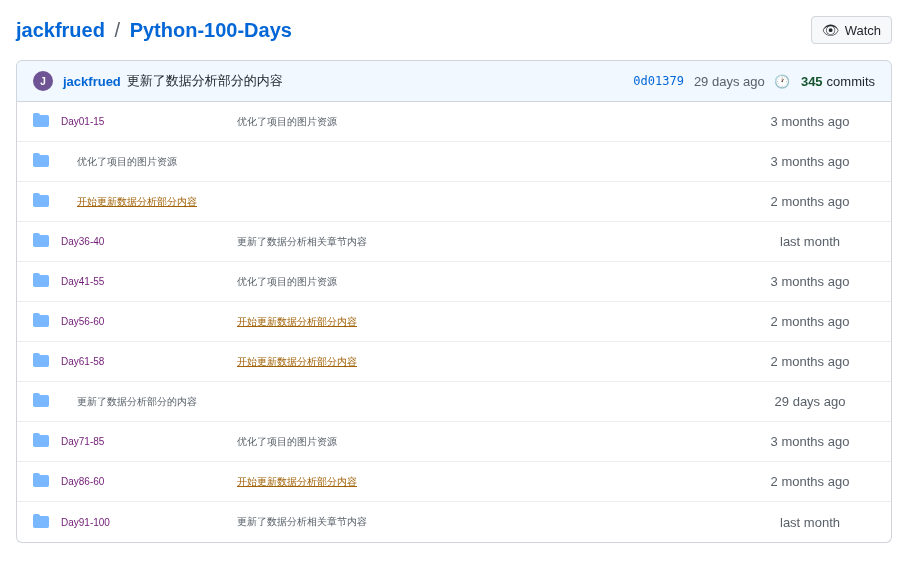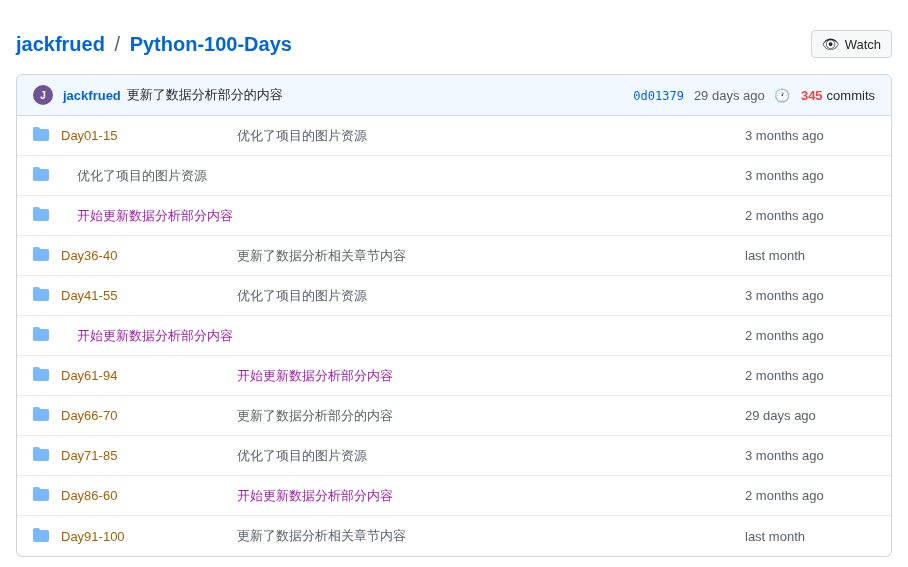--- a/index.html
+++ b/index.html
@@ -13,21 +13,20 @@
       width: 908px;
       min-height: 567px;
       padding: 16px;
       background: #fff;
     }
     .repo-header {
       display: flex;
       align-items: center;
       justify-content: space-between;
       margin-bottom: 16px;
-      margin-top: 14px;
     }
     .repo-title {
       font-size: 20px;
       color: #0366d6;
       font-weight: 600;
     }
     .repo-title .separator {
       color: #586069;
       font-weight: 400;
       margin: 0 4px;
@@ -79,42 +78,42 @@
       color: #0366d6;
       font-weight: 600;
       font-size: 13px;
     }
     .commit-bar .commit-msg {
       color: #24292e;
       font-size: 13px;
     }
     .commit-bar .commit-right {
       display: flex;
-      align-items: flex-end;
+      align-items: center;
       gap: 10px;
       font-size: 13px;
       color: #586069;
     }
     .commit-bar .commit-hash {
       color: #0366d6;
       font-family: monospace;
       font-size: 12px;
     }
     .commit-bar .commit-time {
       color: #586069;
     }
     .commits-link {
       display: flex;
       align-items: center;
       gap: 4px;
       color: #24292e;
       font-size: 13px;
     }
     .commits-link .count {
-      color: #ef4444;
+      color: #14532d;
       font-weight: 600;
     }
 
     .file-table {
       border: 1px solid #d1d5da;
       border-top: none;
       border-radius: 0 0 6px 6px;
       overflow: hidden;
     }
     .file-row {
@@ -126,34 +125,34 @@
     }
     .file-row:last-child { border-bottom: none; }
     .file-icon {
       width: 20px;
       flex-shrink: 0;
       color: #79b8ff;
       margin-right: 8px;
     }
     .file-name {
       width: 160px;
-      color: #a16207;
-      font-size: 13px;
+      color: #701a75;
+      font-size: 10px;
       flex-shrink: 0;
     }
     .file-commit {
       flex: 1;
       color: #586069;
-      font-size: 13px;
+      font-size: 10px;
       padding-left: 16px;
     }
-    .file-commit.link-style { color: #a21caf; }
+    .file-commit.link-style { color: #a16207; text-decoration: underline; }
     .file-time {
       width: 130px;
-      text-align: left;
+      text-align: center;
       color: #586069;
       font-size: 13px;
       flex-shrink: 0;
     }
 
     
     .folder-svg {
       width: 16px;
       height: 16px;
     }
@@ -230,36 +229,36 @@
       <path d="M1.75 1A1.75 1.75 0 000 2.75v10.5C0 14.216.784 15 1.75 15h12.5A1.75 1.75 0 0016 13.25v-8.5A1.75 1.75 0 0014.25 3H7.5a.25.25 0 01-.2-.1l-.9-1.2C6.07 1.26 5.55 1 5 1H1.75z"></path>
     </svg></div>
         <div class="file-name">Day41-55</div>
         <div class="file-commit">优化了项目的图片资源</div>
         <div class="file-time">3 months ago</div>
       </div>
       <div class="file-row">
         <div class="file-icon"><svg class="folder-svg" viewBox="0 0 16 16" fill="#79b8ff" xmlns="http://www.w3.org/2000/svg">
       <path d="M1.75 1A1.75 1.75 0 000 2.75v10.5C0 14.216.784 15 1.75 15h12.5A1.75 1.75 0 0016 13.25v-8.5A1.75 1.75 0 0014.25 3H7.5a.25.25 0 01-.2-.1l-.9-1.2C6.07 1.26 5.55 1 5 1H1.75z"></path>
     </svg></div>
-        <div class="file-commit link-style">开始更新数据分析部分内容</div>
-        <div class="file-time">2 months ago</div>
-      </div>
-      <div class="file-row">
-        <div class="file-icon"><svg class="folder-svg" viewBox="0 0 16 16" fill="#79b8ff" xmlns="http://www.w3.org/2000/svg">
-      <path d="M1.75 1A1.75 1.75 0 000 2.75v10.5C0 14.216.784 15 1.75 15h12.5A1.75 1.75 0 0016 13.25v-8.5A1.75 1.75 0 0014.25 3H7.5a.25.25 0 01-.2-.1l-.9-1.2C6.07 1.26 5.55 1 5 1H1.75z"></path>
-    </svg></div>
-        <div class="file-name">Day61-94</div>
-        <div class="file-commit link-style">开始更新数据分析部分内容</div>
-        <div class="file-time">2 months ago</div>
-      </div>
-      <div class="file-row">
-        <div class="file-icon"><svg class="folder-svg" viewBox="0 0 16 16" fill="#79b8ff" xmlns="http://www.w3.org/2000/svg">
-      <path d="M1.75 1A1.75 1.75 0 000 2.75v10.5C0 14.216.784 15 1.75 15h12.5A1.75 1.75 0 0016 13.25v-8.5A1.75 1.75 0 0014.25 3H7.5a.25.25 0 01-.2-.1l-.9-1.2C6.07 1.26 5.55 1 5 1H1.75z"></path>
-    </svg></div>
-        <div class="file-name">Day66-70</div>
+        <div class="file-name">Day56-60</div>
+        <div class="file-commit link-style">开始更新数据分析部分内容</div>
+        <div class="file-time">2 months ago</div>
+      </div>
+      <div class="file-row">
+        <div class="file-icon"><svg class="folder-svg" viewBox="0 0 16 16" fill="#79b8ff" xmlns="http://www.w3.org/2000/svg">
+      <path d="M1.75 1A1.75 1.75 0 000 2.75v10.5C0 14.216.784 15 1.75 15h12.5A1.75 1.75 0 0016 13.25v-8.5A1.75 1.75 0 0014.25 3H7.5a.25.25 0 01-.2-.1l-.9-1.2C6.07 1.26 5.55 1 5 1H1.75z"></path>
+    </svg></div>
+        <div class="file-name">Day61-58</div>
+        <div class="file-commit link-style">开始更新数据分析部分内容</div>
+        <div class="file-time">2 months ago</div>
+      </div>
+      <div class="file-row">
+        <div class="file-icon"><svg class="folder-svg" viewBox="0 0 16 16" fill="#79b8ff" xmlns="http://www.w3.org/2000/svg">
+      <path d="M1.75 1A1.75 1.75 0 000 2.75v10.5C0 14.216.784 15 1.75 15h12.5A1.75 1.75 0 0016 13.25v-8.5A1.75 1.75 0 0014.25 3H7.5a.25.25 0 01-.2-.1l-.9-1.2C6.07 1.26 5.55 1 5 1H1.75z"></path>
+    </svg></div>
         <div class="file-commit">更新了数据分析部分的内容</div>
         <div class="file-time">29 days ago</div>
       </div>
       <div class="file-row">
         <div class="file-icon"><svg class="folder-svg" viewBox="0 0 16 16" fill="#79b8ff" xmlns="http://www.w3.org/2000/svg">
       <path d="M1.75 1A1.75 1.75 0 000 2.75v10.5C0 14.216.784 15 1.75 15h12.5A1.75 1.75 0 0016 13.25v-8.5A1.75 1.75 0 0014.25 3H7.5a.25.25 0 01-.2-.1l-.9-1.2C6.07 1.26 5.55 1 5 1H1.75z"></path>
     </svg></div>
         <div class="file-name">Day71-85</div>
         <div class="file-commit">优化了项目的图片资源</div>
         <div class="file-time">3 months ago</div>

